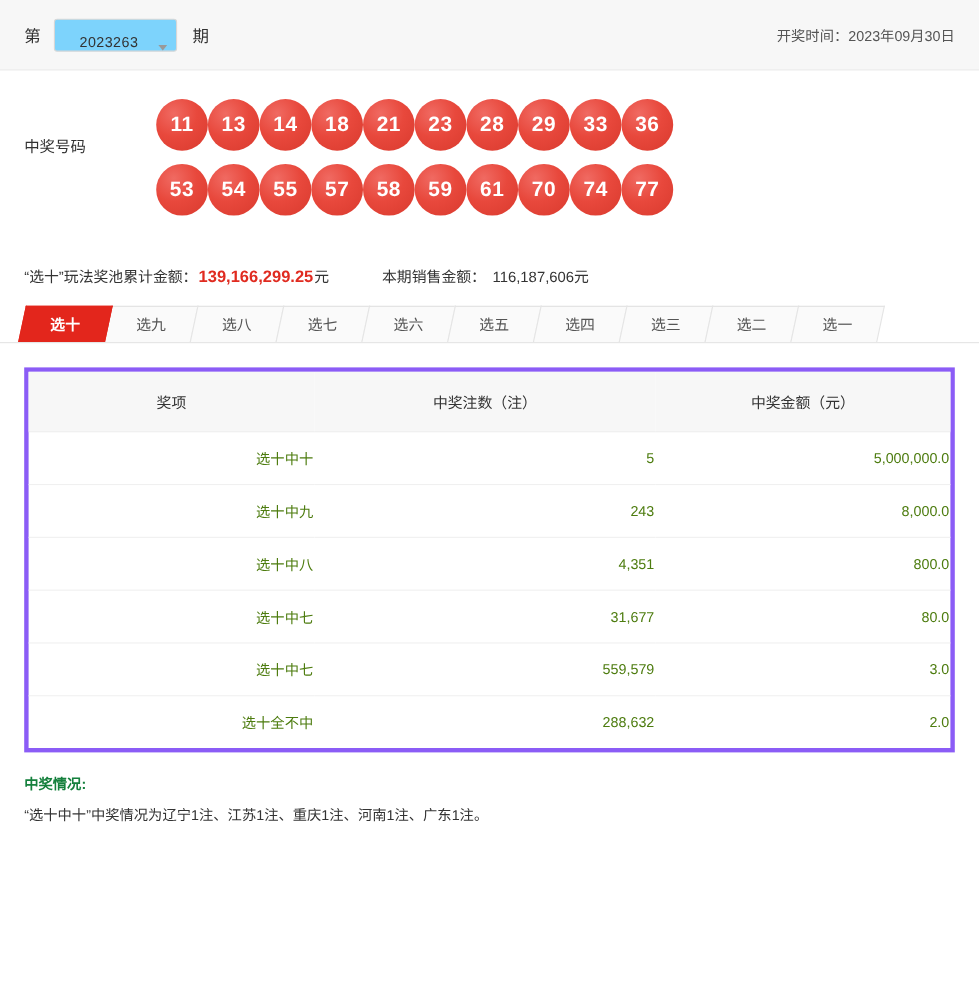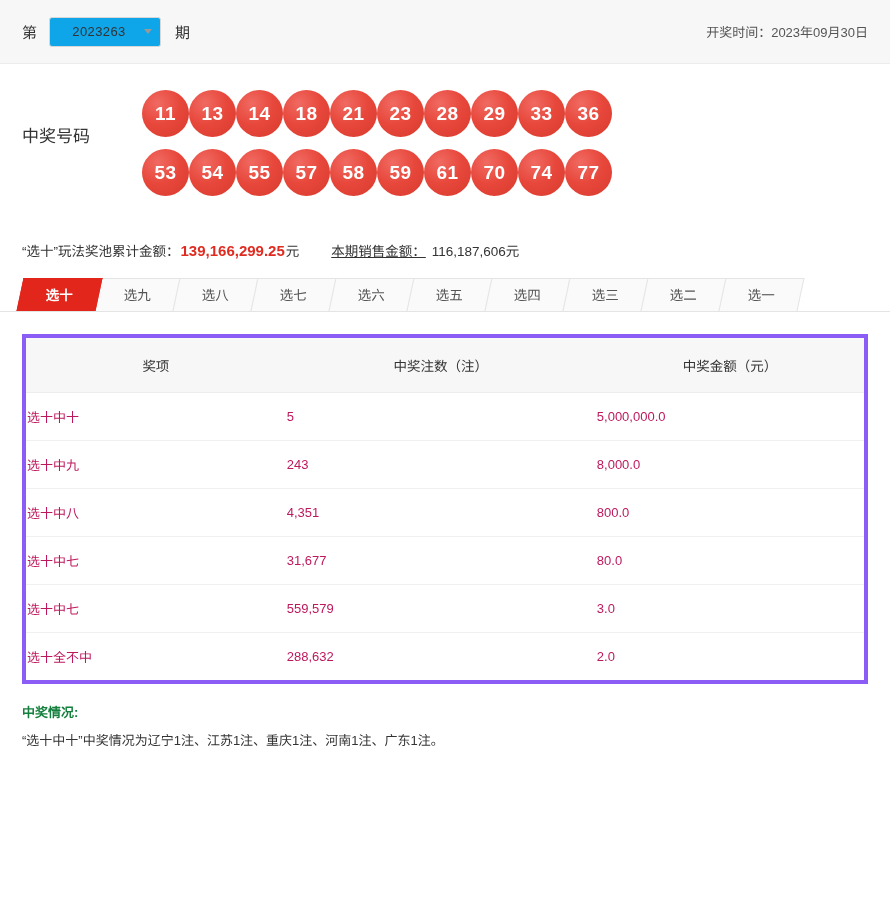--- a/index.html
+++ b/index.html
@@ -30,25 +30,25 @@
   .topbar .prefix, .topbar .suffix {
     font-size: 15px;
     color: #333;
   }
   .topbar .prefix { margin-right: 12px; }
   .topbar .suffix { margin-left: 14px; }
   .select-box {
     position: relative;
     width: 112px;
     height: 30px;
-    background: #0ea5e9;
+    background: #7dd3fc;
     border: 1px solid #d7d7d7;
     border-radius: 3px;
     display: flex;
-    align-items: center;
+    align-items: flex-end;
     padding: 0 8px;
   }
   .select-box .val {
     font-size: 13px;
     color: #333;
     flex: 1;
     text-align: center;
     letter-spacing: 0.4px;
   }
   .select-box .caret {
@@ -64,21 +64,21 @@
     color: #555;
   }
 
   
   .numbers-section {
     padding: 26px 22px 6px 22px;
     display: flex;
     align-items: flex-start;
   }
   .numbers-label {
-    font-size: 17px;
+    font-size: 14px;
     color: #333;
     width: 112px;
     padding-top: 32px;
     flex: 0 0 112px;
   }
   .balls-wrap { flex: 1; }
   .ball-row {
     display: flex;
     margin-bottom: 12px;
     justify-content: flex-start;
@@ -106,21 +106,21 @@
     display: flex;
     align-items: baseline;
   }
   .amounts .pool-label { }
   .amounts .pool-value {
     color: #e02b20;
     font-weight: bold;
     font-size: 15px;
     margin: 0 1px;
   }
-  .amounts .sales-block { margin-left: 32px; text-decoration: underline; }
+  .amounts .sales-block { margin-left: 48px; }
   .amounts .sales-value { margin-left: 6px; }
 
   
   .section-title {
     text-align: center;
     font-size: 15px;
     font-weight: bold;
     color: #222;
     margin-top: 46px;
   }
@@ -170,22 +170,22 @@
   table.prize th {
     background: #f7f7f7;
     font-weight: normal;
     color: #333;
     font-size: 13.5px;
     height: 54px;
     border-bottom: 1px solid #ededed;
   }
   table.prize td {
     height: 48px;
-    text-align: left;
-    color: #be185d;
+    text-align: right;
+    color: #4d7c0f;
     border-bottom: 1px solid #f0f0f0;
   }
   table.prize tr:last-child td { border-bottom: none; }
   table.prize .col1 { width: 31%; }
   table.prize .col2 { width: 37%; }
   table.prize .col3 { width: 32%; }
 
   
   .note {
     padding: 18px 22px 6px 22px;

